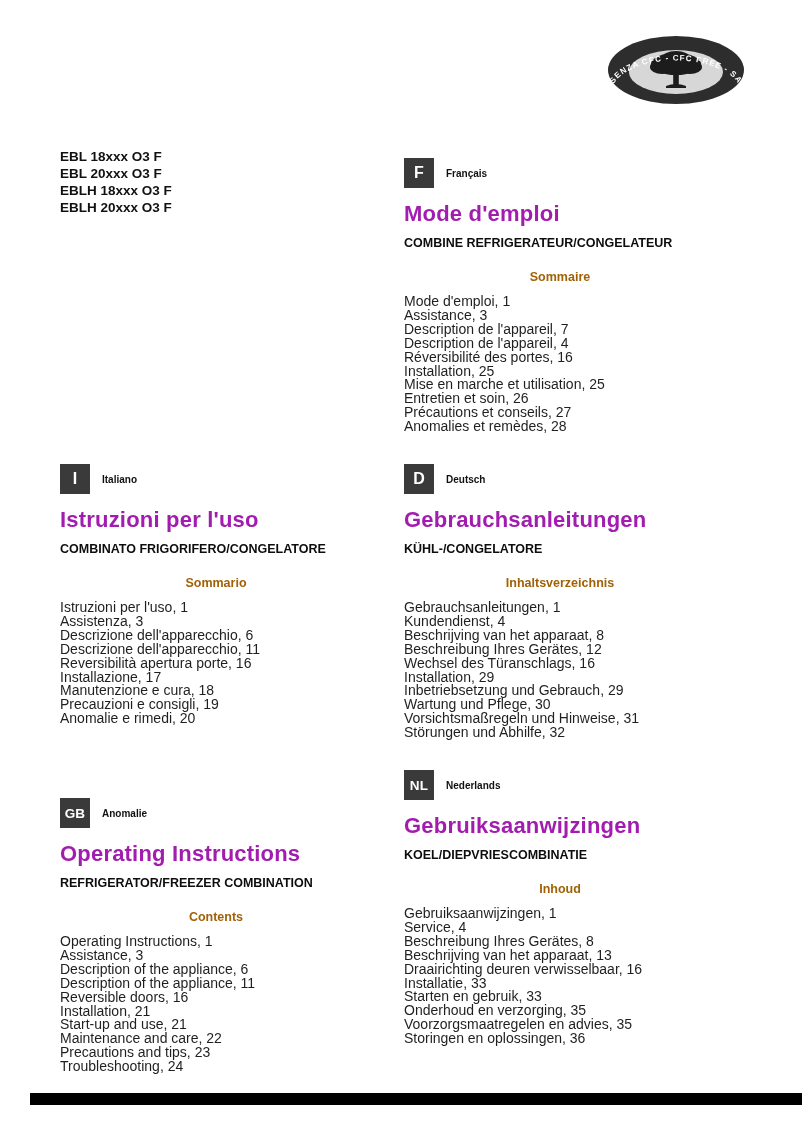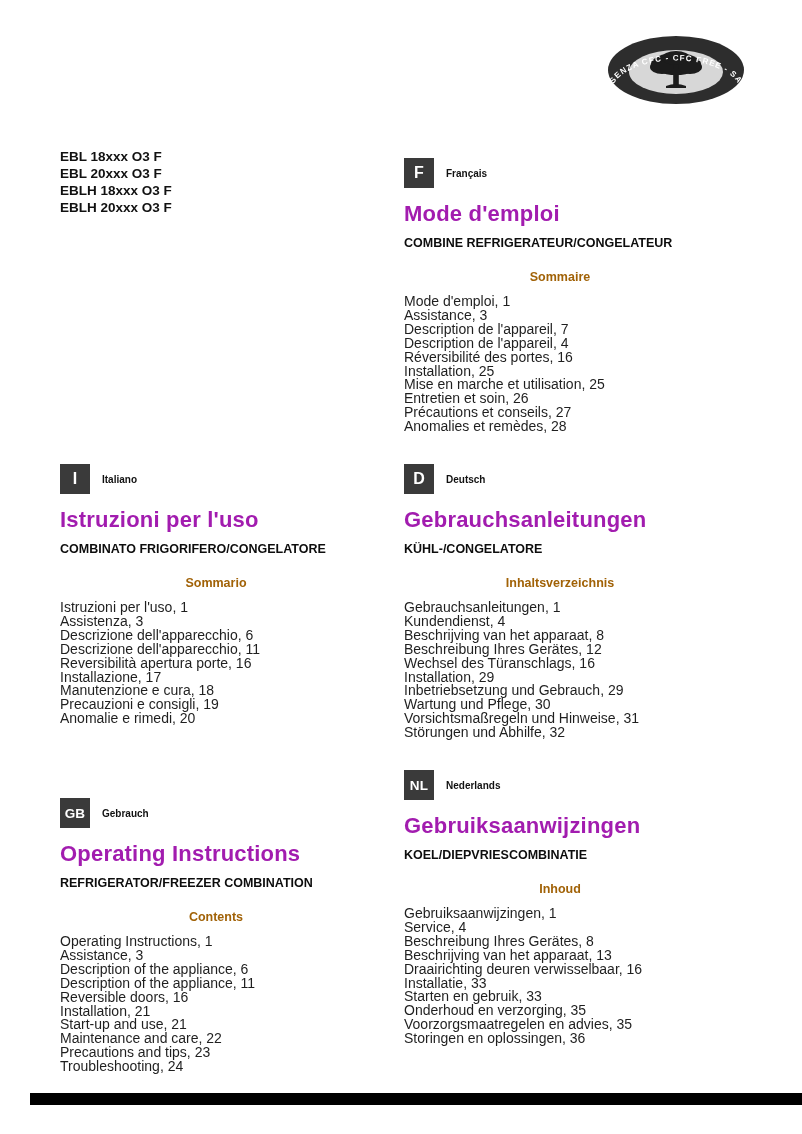--- a/index.html
+++ b/index.html
@@ -138,21 +138,21 @@
         <li>Inbetriebsetzung und Gebrauch, 29</li>
         <li>Wartung und Pflege, 30</li>
         <li>Vorsichtsmaßregeln und Hinweise, 31</li>
         <li>Störungen und Abhilfe, 32</li>
       </ul>
   </div>
 
   <div class="section sec-gb">
     <div class="lang-row">
       <div class="badge two">GB</div>
-      <div class="lang-label">Gebrauch</div>
+      <div class="lang-label">Anomalie</div>
     </div>
     <h1 class="sec-title">Operating Instructions</h1>
     <div class="sec-sub">REFRIGERATOR/FREEZER COMBINATION</div>
     <div class="toc-head">Contents</div>
     <ul class="toc">
         <li>Operating Instructions, 1</li>
         <li>Assistance, 3</li>
         <li>Description of the appliance, 6</li>
         <li>Description of the appliance, 11</li>
         <li>Reversible doors, 16</li>

